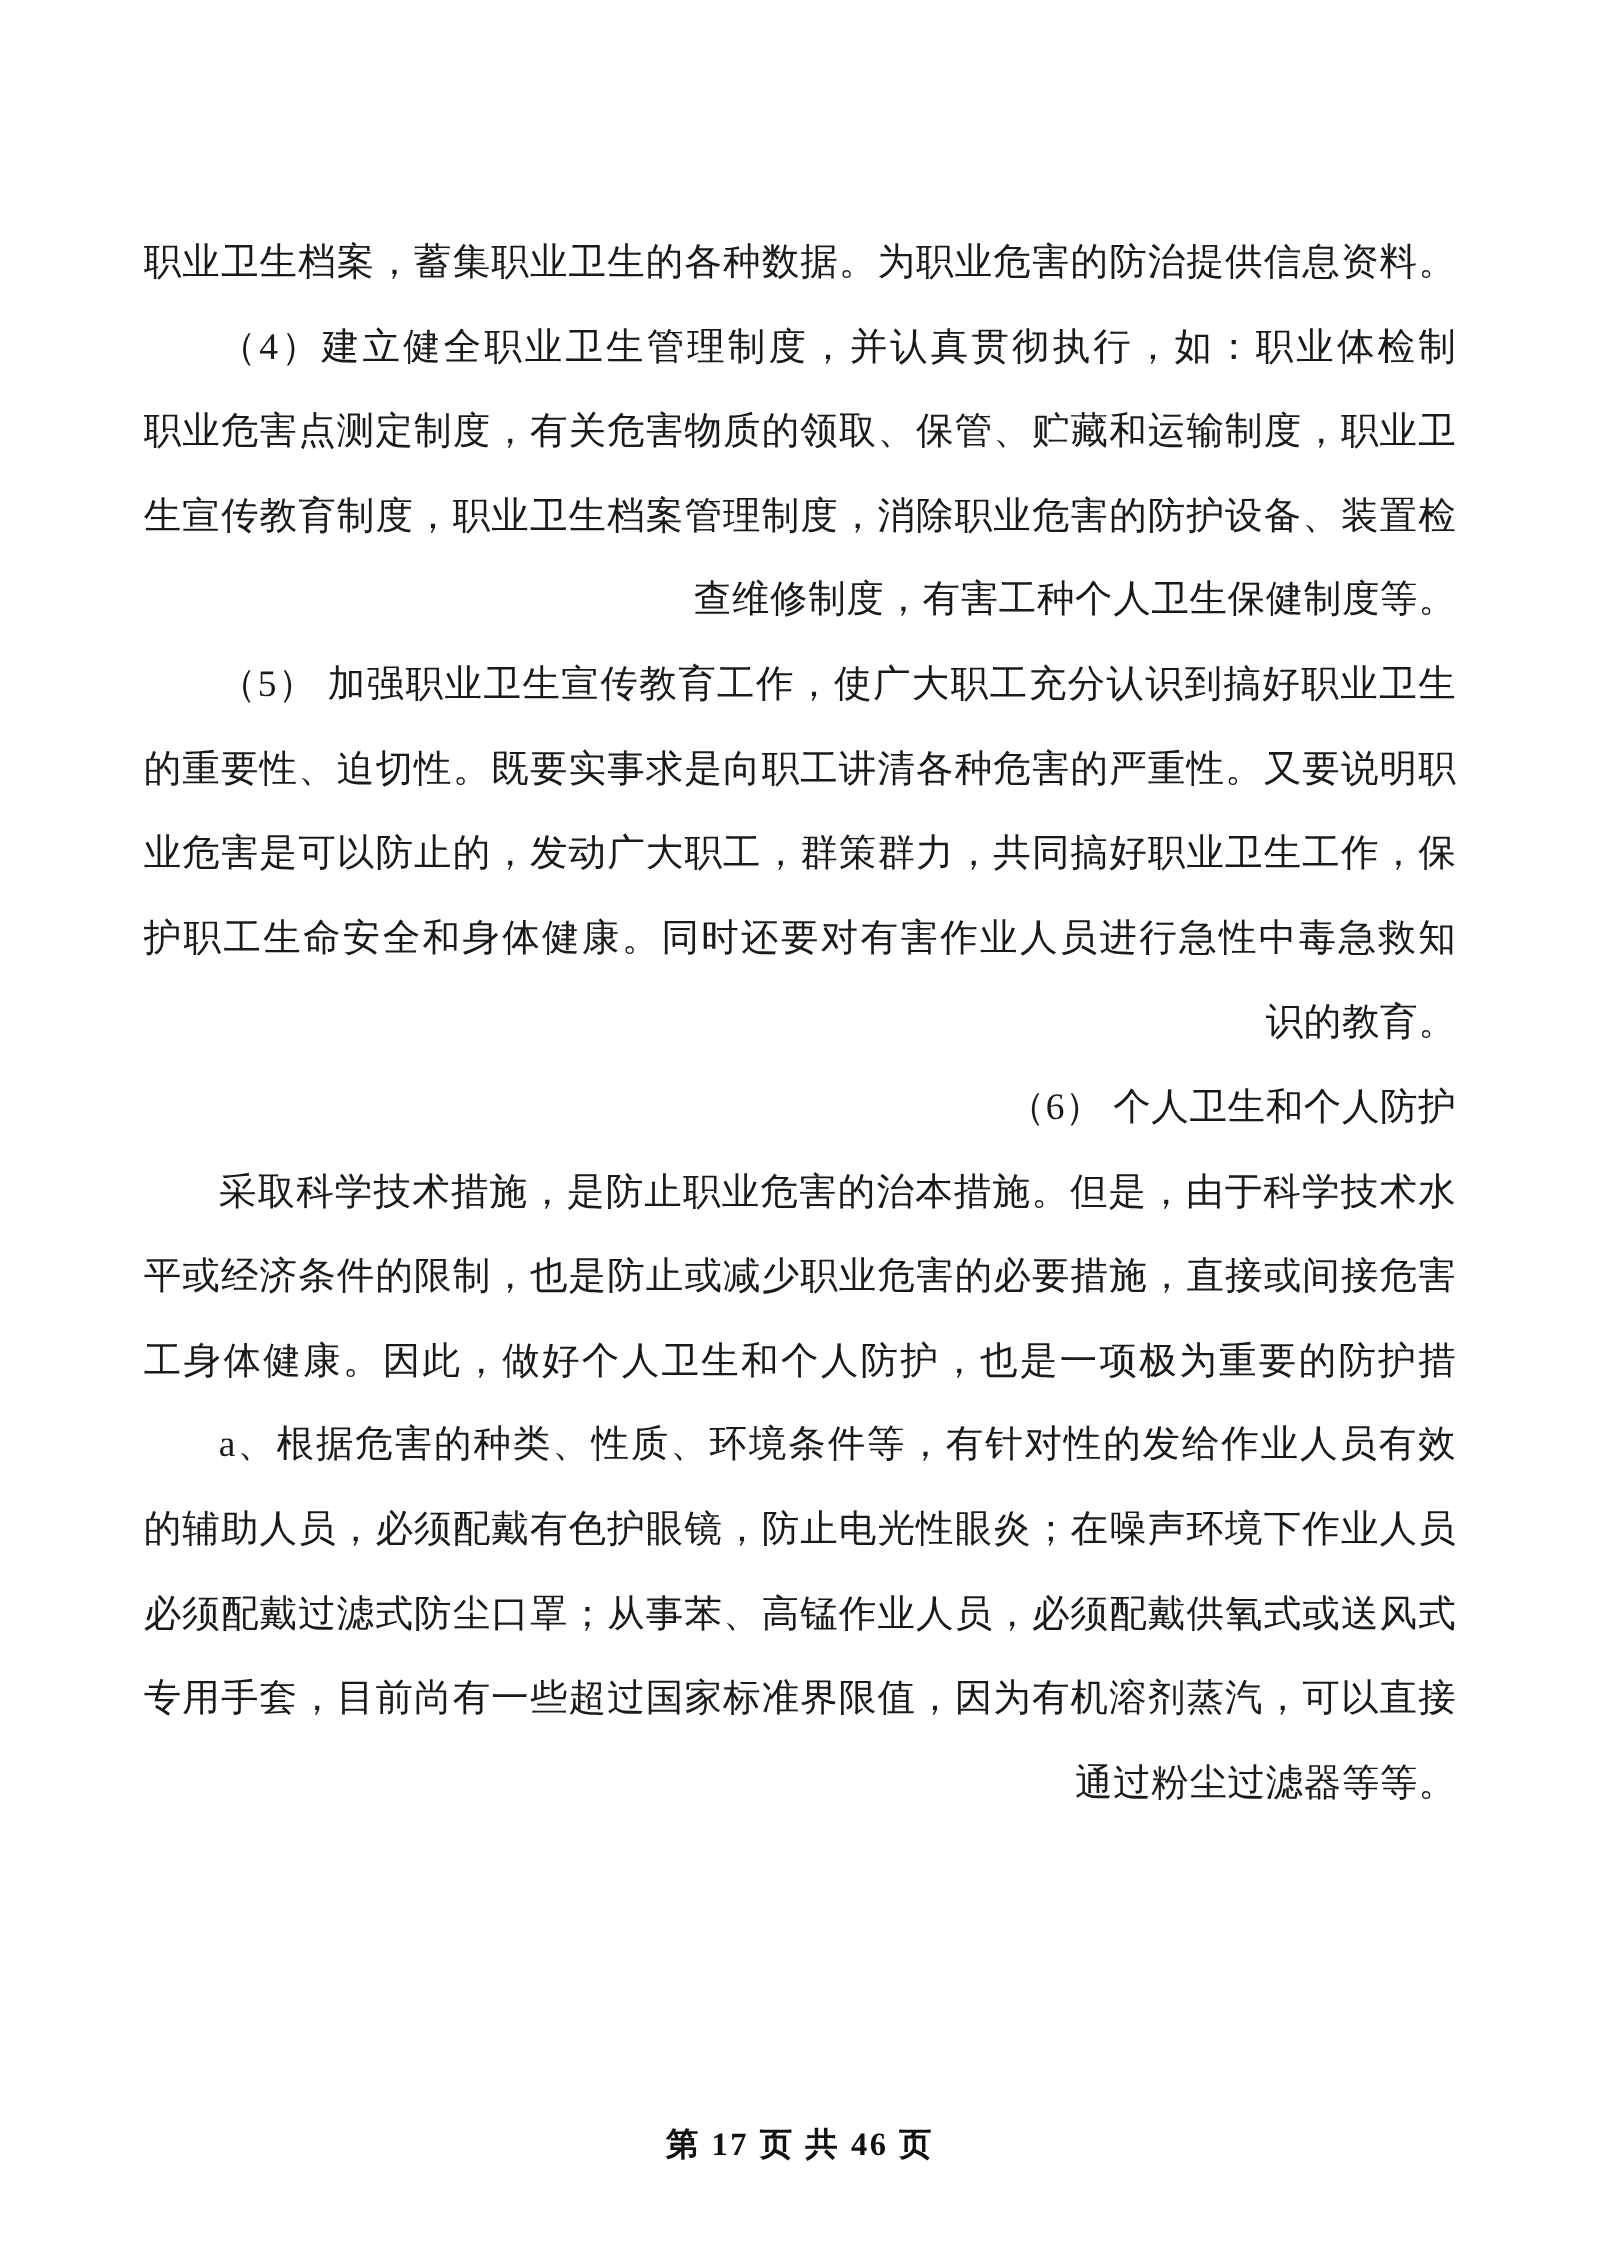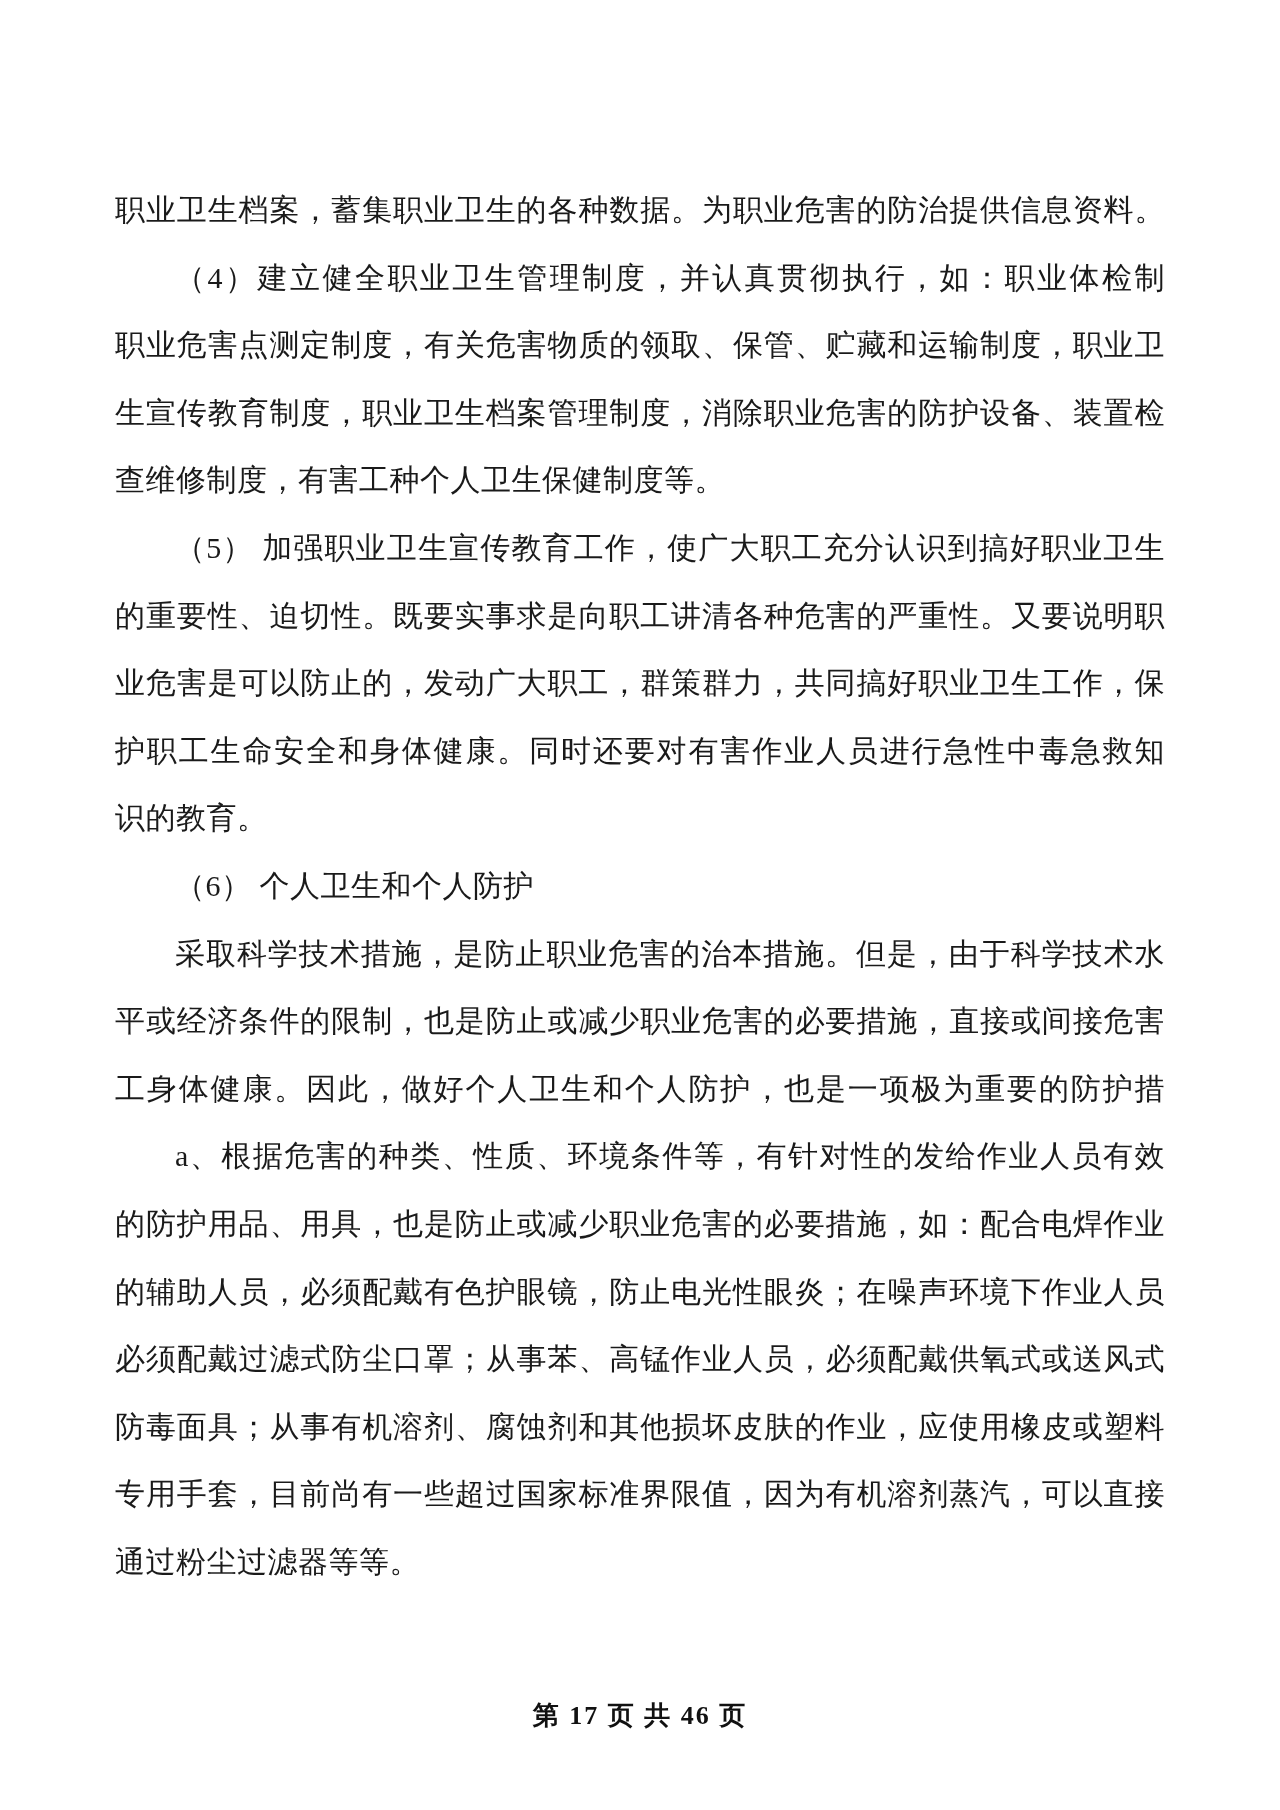--- a/index.html
+++ b/index.html
@@ -27,21 +27,21 @@
     top: 154px;
     width: 1050px;
   }
   .text-line {
     height: 67.6px;
     line-height: 67.6px;
     font-size: 30px;
     letter-spacing: 0.5px;
     white-space: normal;
     overflow: hidden;
-    text-align: left;
+    text-align: right;
   }
   .text-line.fill {
     text-align: justify;
     text-align-last: justify;
     text-justify: inter-character;
   }
   .text-line.indent {
     text-indent: 2em;
   }
   .page-footer {
@@ -71,23 +71,21 @@
       <div class="text-line indent fill">（5） 加强职业卫生宣传教育工作，使广大职工充分认识到搞好职业卫生</div>
       <div class="text-line fill">的重要性、迫切性。既要实事求是向职工讲清各种危害的严重性。又要说明职</div>
       <div class="text-line fill">业危害是可以防止的，发动广大职工，群策群力，共同搞好职业卫生工作，保</div>
       <div class="text-line fill">护职工生命安全和身体健康。同时还要对有害作业人员进行急性中毒急救知</div>
       <div class="text-line">识的教育。</div>
       <div class="text-line indent">（6） 个人卫生和个人防护</div>
       <div class="text-line indent fill">采取科学技术措施，是防止职业危害的治本措施。但是，由于科学技术水</div>
       <div class="text-line fill">平或经济条件的限制，也是防止或减少职业危害的必要措施，直接或间接危害职</div>
       <div class="text-line fill">工身体健康。因此，做好个人卫生和个人防护，也是一项极为重要的防护措施。</div>
       <div class="text-line indent fill">a、根据危害的种类、性质、环境条件等，有针对性的发给作业人员有效</div>
-      <div class="text-line fill">的防护用品、用具，也是防止或减少职业危害的必要措施，如：配合电焊作业</div>
       <div class="text-line fill">的辅助人员，必须配戴有色护眼镜，防止电光性眼炎；在噪声环境下作业人员</div>
       <div class="text-line fill">必须配戴过滤式防尘口罩；从事苯、高锰作业人员，必须配戴供氧式或送风式</div>
-      <div class="text-line fill">防毒面具；从事有机溶剂、腐蚀剂和其他损坏皮肤的作业，应使用橡皮或塑料</div>
       <div class="text-line fill">专用手套，目前尚有一些超过国家标准界限值，因为有机溶剂蒸汽，可以直接</div>
       <div class="text-line">通过粉尘过滤器等等。</div>
     </div>
 
   <div class="page-footer">第 17 页 共 46 页</div>
 
 </div>
 
 </body></html>

